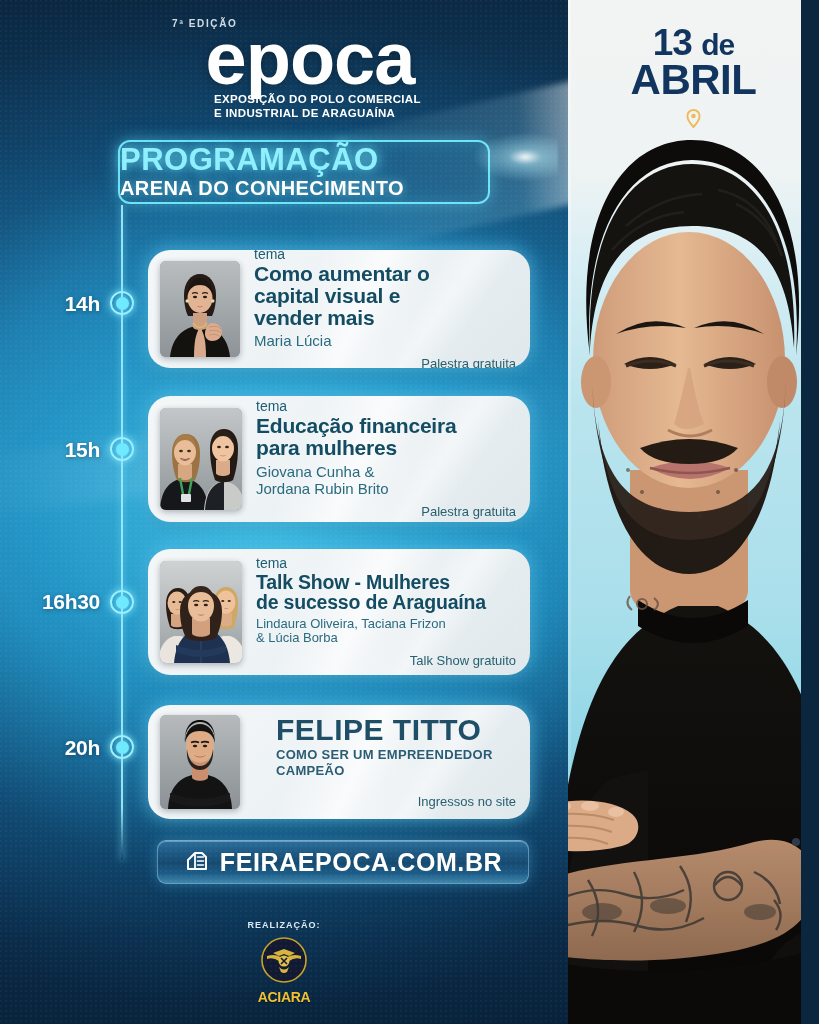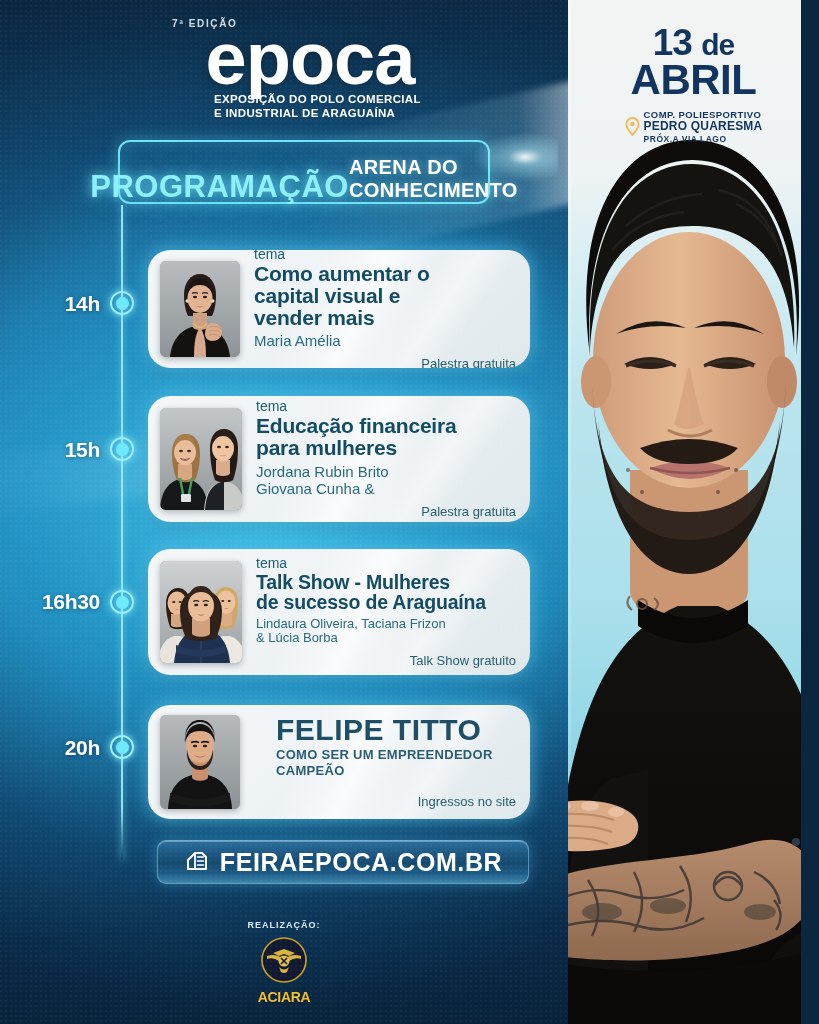--- a/index.html
+++ b/index.html
@@ -93,21 +93,21 @@
     margin-top:1px; margin-left:64px; text-align:left;
     font-size:11.5px; font-weight:bold; color:#ffffff; letter-spacing:.35px; line-height:1.28;
   }
 
   
   .banner{
     position:absolute; left:118px; top:140px; width:372px; height:64px;
     border:2px solid #6fe4f5; border-radius:12px;
     background:linear-gradient(180deg, rgba(30,120,165,0.30), rgba(18,80,120,0.16));
     box-shadow:0 0 16px rgba(100,230,255,.40), inset 0 0 18px rgba(90,220,250,.18);
-    display:flex; flex-direction:row; align-items:flex-end; justify-content:center;
+    display:flex; flex-direction:column; align-items:flex-start; justify-content:center;
   }
   .banner-t1{
     font-size:31px; font-weight:bold; color:#8ef0ff; letter-spacing:.5px; line-height:1;
     text-shadow:0 0 12px rgba(120,240,255,.85), 0 0 26px rgba(90,220,255,.5);
   }
   .banner-t2{
     font-size:20px; font-weight:bold; color:#ffffff; letter-spacing:.4px; line-height:1.15; margin-top:2px;
     text-shadow:0 0 10px rgba(150,240,255,.6);
   }
   .banner-flare{
@@ -265,21 +265,21 @@
           <path d="M49 66q9-2 12 2M49 70q9-2 12 2M49 74q8-2 11 2" stroke="#c08f72" stroke-width=".8" fill="none"></path>
         </svg>
       </div>
       <div class="card-body">
         <div class="tema">tema</div>
         <div class="title">
           <div>Como aumentar o</div>
           <div>capital visual e</div>
           <div>vender mais</div>
         </div>
-        <div class="speakers">Maria Amélia</div>
+        <div class="speakers">Maria Lúcia</div>
         <div class="badge">Palestra gratuita</div>
       </div>
     </div>
 
     <div class="time-label" style="left:10px; top:438px; width:90px;">15h</div>
     <div class="dot" style="left:110px; top:437px;"></div>
     <div class="card" style="left:148px; top:396px; width:382px; height:126px;">
       <div class="thumb">
         <svg width="82" height="102" viewBox="0 0 82 102" aria-hidden="true">
           <defs>
@@ -318,22 +318,22 @@
           </g>
         </svg>
       </div>
       <div class="card-body">
         <div class="tema">tema</div>
         <div class="title">
           <div>Educação financeira</div>
           <div>para mulheres</div>
         </div>
         <div class="speakers">
+          <div>Giovana Cunha &amp;</div>
           <div>Jordana Rubin Brito</div>
-          <div>Giovana Cunha &amp;</div>
         </div>
         <div class="badge">Palestra gratuita</div>
       </div>
     </div>
 
     <div class="time-label" style="left:0px; top:590px; width:100px;">16h30</div>
     <div class="dot" style="left:110px; top:590px;"></div>
     <div class="card" style="left:148px; top:549px; width:382px; height:126px;">
       <div class="thumb">
         <svg width="82" height="102" viewBox="0 0 82 102" aria-hidden="true">
@@ -608,22 +608,17 @@
         <span class="de">de</span>
       </div>
       <div class="date-line2">ABRIL</div>
       <div class="venue">
         <span class="pin-icon">
           <svg width="15" height="19" viewBox="0 0 15 19" aria-hidden="true">
             <path d="M7.5 1 C11 1 13.6 3.6 13.6 7 C13.6 11.4 7.5 18 7.5 18 C7.5 18 1.4 11.4 1.4 7 C1.4 3.6 4 1 7.5 1 z" fill="none" stroke="#f0b95a" stroke-width="1.9"></path>
             <circle cx="7.5" cy="7" r="2.3" fill="#f0b95a"></circle>
           </svg>
         </span>
-        <span class="venue-text">
-          <span class="venue-l1" style="display:block">COMP. POLIESPORTIVO</span>
-          <span class="venue-l2" style="display:block">PEDRO QUARESMA</span>
-          <span class="venue-l3" style="display:block">PRÓX.A VIA LAGO</span>
-        </span>
       </div>
     </div>
   </div>
 
 </div>
 
 </body></html>

